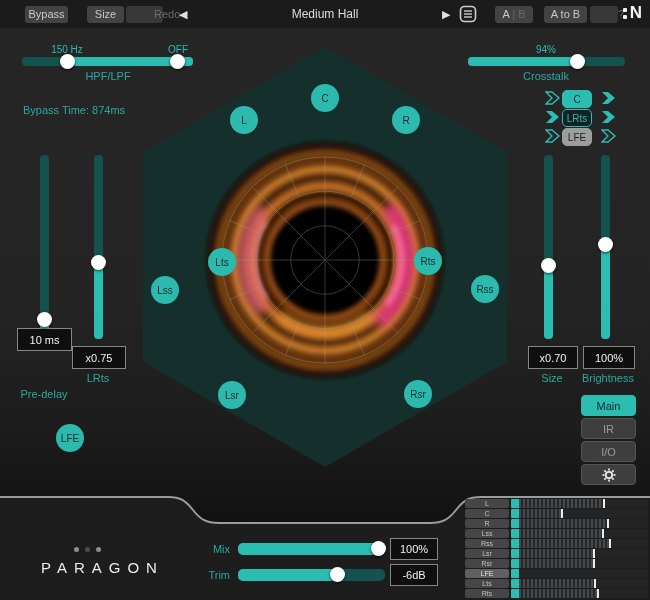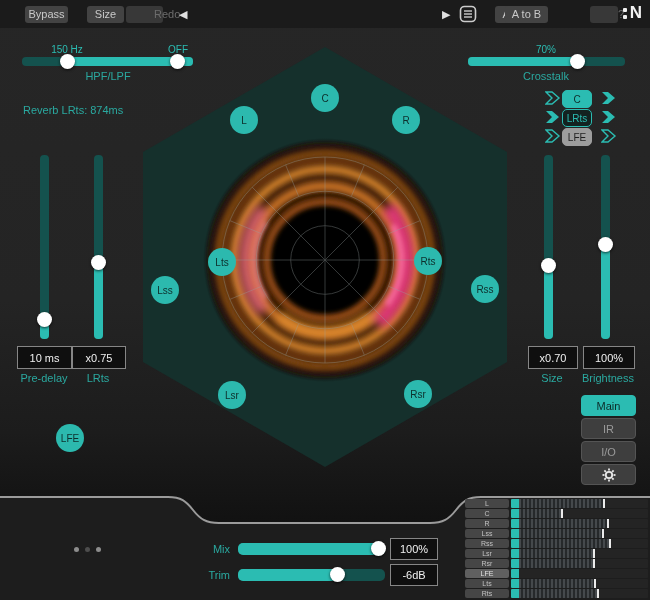--- a/index.html
+++ b/index.html
@@ -140,54 +140,55 @@
     </g>
     <path d="M0,497 H168 C181,497 186,501 193,510 C200,519 206,523 219,523 H430 C443,523 449,519 456,510 C463,501 468,497 481,497 H650 V600 H0 Z" fill="#1d1d1d"></path>
     <path d="M0,497 H168 C181,497 186,501 193,510 C200,519 206,523 219,523 H430 C443,523 449,519 456,510 C463,501 468,497 481,497 H650" fill="none" stroke="#9b9b9b" stroke-width="2"></path>
   </svg>
 
   <div class="abs topbar">
     <button class="tbtn" style="left:25px;width:43px">Bypass</button>
     <button class="tbtn" style="left:87px;width:37px">Size</button>
     <button class="tbtn dim" style="left:126px;width:37px">Redo</button>
     <span class="arrow" style="left:179px">◀</span>
+    <span class="preset">Medium Hall</span>
     <span class="arrow" style="left:442px">▶</span>
     <svg class="abs" style="left:459px;top:5px" width="18" height="18" viewBox="0 0 18 18">
       <rect x="1.5" y="1.5" width="15" height="15" rx="4" fill="none" stroke="#cccccc" stroke-width="1.6"></rect>
       <line x1="5" y1="6" x2="13" y2="6" stroke="#cccccc" stroke-width="1.4"></line>
       <line x1="5" y1="9" x2="13" y2="9" stroke="#cccccc" stroke-width="1.4"></line>
       <line x1="5" y1="12" x2="13" y2="12" stroke="#cccccc" stroke-width="1.4"></line>
     </svg>
     <button class="tbtn" style="left:495px;width:38px">
       <span>A</span>
       <span style="color:#676767">|</span>
       <span style="color:#676767">B</span>
     </button>
-    <button class="tbtn" style="left:505px;width:43px">A to B</button>
+    <button class="tbtn" style="left:544px;width:43px">A to B</button>
     <button class="tbtn dim" style="left:590px;width:24px">?</button>
     <div class="brand">
       <span class="dots">
           <i></i>
           <i></i>
         </span>
       <span class="n">N</span>
     </div>
   </div>
 
   <div class="vlab" style="left:42px;top:44px;width:50px">150 Hz</div>
   <div class="vlab" style="left:153px;top:44px;width:50px">OFF</div>
   <div class="htrack" style="left:22px;top:57px;width:171px">
     <div class="hlit" style="left:45px;width:126px"></div>
   </div>
   <div class="handle" style="left:60px;top:54px"></div>
   <div class="handle" style="left:170px;top:54px"></div>
   <div class="tlabel" style="left:58px;top:70px;width:100px">HPF/LPF</div>
-  <div class="tlabel" style="left:23px;top:104px;width:140px;text-align:left">Reverb LRts: 874ms</div>
-
-  <div class="vlab" style="left:521px;top:44px;width:50px">70%</div>
+  <div class="tlabel" style="left:23px;top:104px;width:140px;text-align:left">Bypass Time: 874ms</div>
+
+  <div class="vlab" style="left:521px;top:44px;width:50px">94%</div>
   <div class="htrack" style="left:468px;top:57px;width:157px">
     <div class="hlit" style="width:110px"></div>
   </div>
   <div class="handle" style="left:570px;top:54px"></div>
   <div class="tlabel" style="left:496px;top:70px;width:100px">Crosstalk</div>
 
   <svg class="chev" style="left:545px;top:90px" width="16" height="16" viewBox="0 0 16 16">
     <path d="M1,2 h6 l7,6 -7,6 h-6 l6,-6 z" fill="none" stroke="#2bbcb2" stroke-width="1.4"></path>
     </svg>
   <div class="xbtn teal" style="left:562px;top:90px">C</div>
@@ -212,23 +213,23 @@
     </svg>
 
   <div class="vtrack" style="left:40px;top:155px;height:184px">
     <div class="vlit" style="height:19px"></div>
   </div>
   <div class="handle" style="left:37px;top:312px"></div>
   <div class="vtrack" style="left:94px;top:155px;height:184px">
     <div class="vlit" style="height:76px"></div>
   </div>
   <div class="handle" style="left:91px;top:255px"></div>
-  <div class="valuebox" style="left:17px;top:346px;width:53px;height:21px">10 ms</div>
+  <div class="valuebox" style="left:17px;top:328px;width:53px;height:21px">10 ms</div>
   <div class="valuebox" style="left:72px;top:346px;width:52px;height:21px">x0.75</div>
-  <div class="tlabel" style="left:14px;top:372px;width:60px">Pre-delay</div>
+  <div class="tlabel" style="left:14px;top:388px;width:60px">Pre-delay</div>
   <div class="tlabel" style="left:73px;top:372px;width:50px">LRts</div>
 
   <div class="vtrack" style="left:544px;top:155px;height:184px">
     <div class="vlit" style="height:73px"></div>
   </div>
   <div class="handle" style="left:541px;top:258px"></div>
   <div class="vtrack" style="left:601px;top:155px;height:184px">
     <div class="vlit" style="height:94px"></div>
   </div>
   <div class="handle" style="left:598px;top:237px"></div>
@@ -265,20 +266,21 @@
   <div class="node" style="left:471px;top:275px">Rss</div>
   <div class="node" style="left:218px;top:381px">Lsr</div>
   <div class="node" style="left:404px;top:380px">Rsr</div>
   <div class="node" style="left:56px;top:424px">LFE</div>
 
   <div class="logodots">
       <i></i>
       <i></i>
       <i></i>
     </div>
+  <div class="product">PARAGON</div>
 
   <div class="flabel" style="left:185px;top:543px;width:45px">Mix</div>
   <div class="htrack tall" style="left:238px;top:543px;width:147px">
     <div class="hlit" style="width:147px"></div>
   </div>
   <div class="handle" style="left:371px;top:541px"></div>
   <div class="valuebox" style="left:390px;top:538px;width:46px;height:20px">100%</div>
 
   <div class="flabel" style="left:185px;top:569px;width:45px">Trim</div>
   <div class="htrack tall" style="left:238px;top:569px;width:147px">

